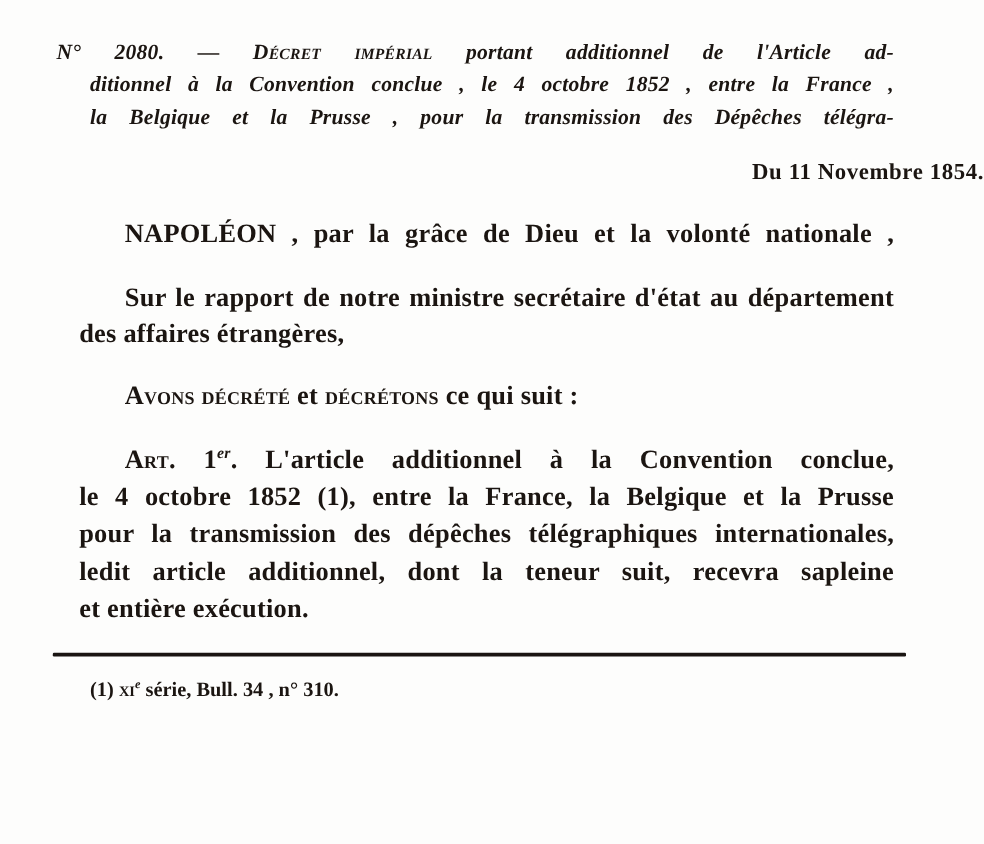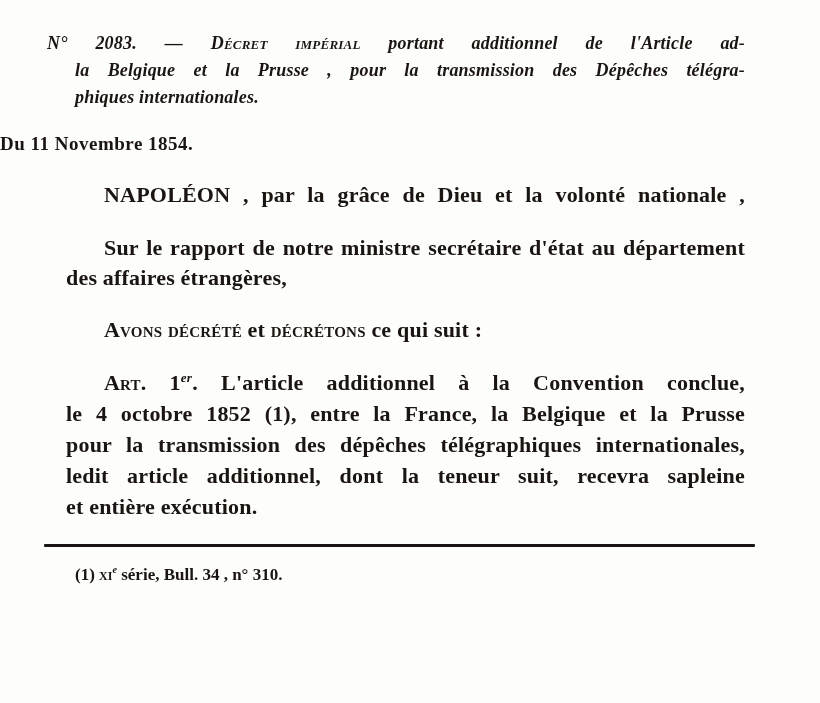--- a/index.html
+++ b/index.html
@@ -34,21 +34,21 @@
     font-style: italic;
     font-size: 18px;
     line-height: 27px;
     letter-spacing: 0.2px;
   }
   .hdr .outdent { margin-left: -28px; }
 
   
   .date {
     margin-top: 20px;
-    text-align: left;
+    text-align: right;
     font-size: 19px;
     line-height: 26px;
     letter-spacing: 0.5px;
   }
 
   
   .para {
     margin-left: 66px;
     margin-right: 75px;
     font-size: 22px;
@@ -73,23 +73,23 @@
     font-size: 17px;
     line-height: 24px;
   }
 </style>
 </head>
 <body>
 
 <div class="page">
 
   <p class="hdr">
-    <span class="line j outdent"><span>N° 2083.</span><span> — </span><span class="sc">Décret impérial</span><span> portant additionnel de l'Article ad-</span></span>
+    <span class="line j outdent"><span>N° 2080.</span><span> — </span><span class="sc">Décret impérial</span><span> portant additionnel de l'Article ad-</span></span>
+    <span class="line j">ditionnel à la Convention conclue , le 4 octobre 1852 , entre la France ,</span>
     <span class="line j">la Belgique et la Prusse , pour la transmission des Dépêches télégra-</span>
-    <span class="line e">phiques internationales.</span>
   </p>
 
   <p class="date">Du 11 Novembre 1854.</p>
 
   <p class="para p1">
     <span class="line j indent"><span>NAPOLÉON</span><span> , par la grâce de Dieu et la volonté nationale ,</span></span>
   </p>
 
   <p class="para p2">
     <span class="line j indent">Sur le rapport de notre ministre secrétaire d'état au département</span>

